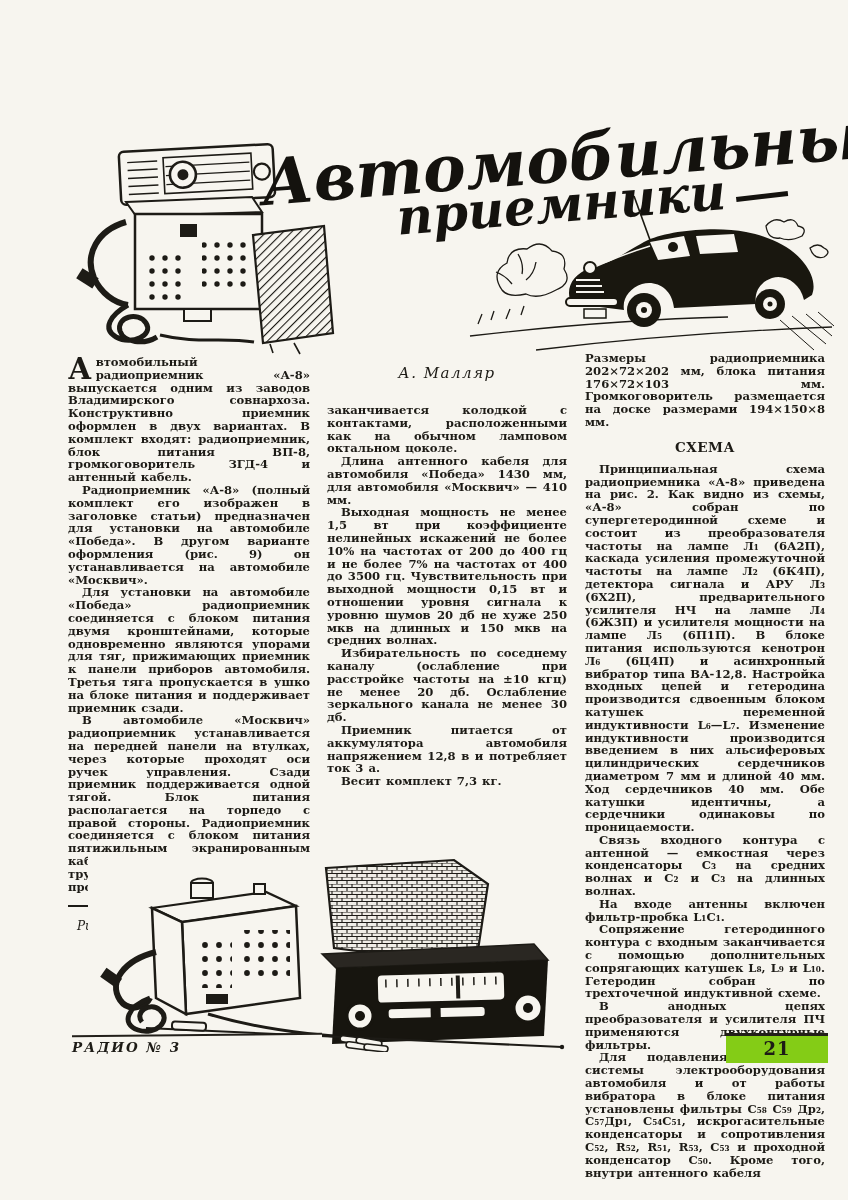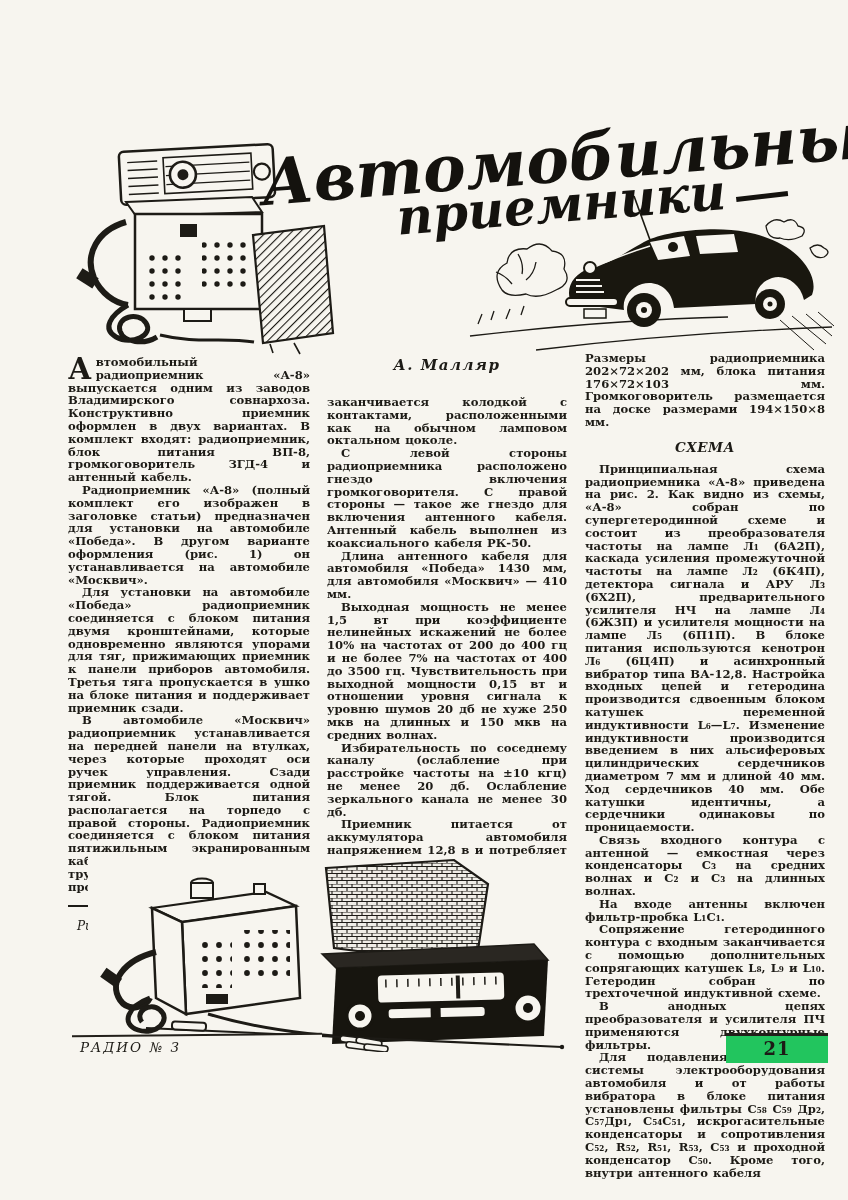--- a/index.html
+++ b/index.html
@@ -26,40 +26,39 @@
     margin:0; font-size:11.6px; line-height:12.8px; font-weight:bold;
     text-indent:14px; word-spacing:1px; hyphens:auto;
   }
   .para.noindent{text-indent:0;}
   .dropcap{
     float:left; font-size:29px; line-height:24px; font-weight:bold;
     padding:1px 4px 0 0;
   }
   .lead{font-weight:bold;}
   .author{
-    text-align:center; font-style:italic; font-weight:bold; font-size:15px;
-    letter-spacing:1.5px; margin:0 0 22px 0;
+    text-align:center; font-style:italic; font-weight:normal; font-size:15px;
+    letter-spacing:1.5px; margin:8px 0 22px 0;
   }
   .schema-heading{
     text-align:center; font-weight:bold; font-size:13.5px; letter-spacing:0.5px;
     margin:10px 0 8px 0;
-    font-style:italic;
   }
   
   .figure-divider{border:none; border-top:2.2px solid #1d1b16; margin:12px 0 9px 0;}
   .figure-caption{
     font-style:italic; font-weight:normal; font-size:12px; line-height:14.5px;
     text-align:center; text-indent:0; padding:0 4px;
   }
   .figure-art{position:absolute; left:88px; top:856px; width:492px; height:196px;}
   
   .footer-left{position:absolute; left:72px; top:1034px; width:250px; background:#f7f5ef;}
   .footer-left .rule{border-top:2.5px solid #221f1a; margin-bottom:3px; transform:rotate(-0.6deg);}
-  .footer-left .name{font-style:italic; font-weight:normal; font-size:13.5px; letter-spacing:2px;margin-left:8px;}
-  .footer-right{position:absolute; left:726px; top:1033px; width:102px; background:#22c55e; padding-bottom:4px;}
+  .footer-left .name{font-style:italic; font-weight:bold; font-size:13.5px; letter-spacing:2px;}
+  .footer-right{position:absolute; left:726px; top:1033px; width:102px; background:#84cc16; padding-bottom:4px;}
   .footer-right .rule{border-top:3px solid #221f1a; margin-bottom:2px;}
   .footer-right .num{font-weight:bold; font-size:18px; text-align:center; letter-spacing:1px;}
   svg{display:block;}
 </style>
 </head>
 <body>
 
 <div class="page">
 
   <svg class="art-left" viewBox="0 0 288 222" aria-hidden="true">
@@ -139,33 +138,32 @@
       <circle cx="224" cy="112" r="15" fill="#19170f"></circle>
       <circle cx="224" cy="112" r="7" fill="#f7f5ef"></circle>
       <circle cx="224" cy="112" r="2.5" fill="#19170f"></circle>
       <path d="M104,48 L88,4" stroke="#19170f" stroke-width="1.6"></path>
     </g>
   </svg>
 
   <div class="col" id="col-left">
     <div id="col-left-paras">
         <p class="para noindent"><span class="dropcap">А</span>втомобильный радиоприемник «А-8» выпускается одним из заводов Владимирского совнархоза. Конструктивно приемник оформлен в двух вариантах. В комплект входят: радиоприемник, блок питания ВП-8, громкоговоритель ЗГД-4 и антенный кабель.</p>
-        <p class="para">Радиоприемник «А-8» (полный комплект его изображен в заголовке статьи) предназначен для установки на автомобиле «Победа». В другом варианте оформления (рис. 1) он устанавливается на автомобиле «Москвич».</p>
+        <p class="para">Радиоприемник «А-8» (полный комплект его изображен в заголовке статьи) предназначен для установки на автомобиле «Победа». В другом варианте оформления (рис. 9) он устанавливается на автомобиле «Москвич».</p>
         <p class="para">Для установки на автомобиле «Победа» радиоприемник соединяется с блоком питания двумя кронштейнами, которые одновременно являются упорами для тяг, прижимающих приемник к панели приборов автомобиля. Третья тяга пропускается в ушко на блоке питания и поддерживает приемник сзади.</p>
         <p class="para">В автомобиле «Москвич» радиоприемник устанавливается на передней панели на втулках, через которые проходят оси ручек управления. Сзади приемник поддерживается одной тягой. Блок питания располагается на торпедо с правой стороны. Радиоприемник соединяется с блоком питания пятижильным экранированным кабелем с надетой виниловой трубкой (экран служит шестым проводом). Кабель</p>
       </div>
     <hr class="figure-divider">
     <p class="figure-caption">Рис. 1. Комплект радиоприемника «А8М», устанавливаемый в автомобиле «Москвич»</p>
   </div>
 
   <div class="col" id="col-mid">
     <div class="author">А. Малляр</div>
     <div id="col-mid-paras">
         <p class="para noindent">заканчивается колодкой с контактами, расположенными как на обычном ламповом октальном цоколе.</p>
-        <p class="para">С левой стороны радиоприемника расположено гнездо включения громкоговорителя. С правой стороны — такое же гнездо для включения антенного кабеля. Антенный кабель выполнен из коаксиального кабеля РК-50.</p>
         <p class="para">Длина антенного кабеля для автомобиля «Победа» 1430 мм, для автомобиля «Москвич» — 410 мм.</p>
         <p class="para">Выходная мощность не менее 1,5 вт при коэффициенте нелинейных искажений не более 10% на частотах от 200 до 400 гц и не более 7% на частотах от 400 до 3500 гц. Чувствительность при выходной мощности 0,15 вт и отношении уровня сигнала к уровню шумов 20 дб не хуже 250 мкв на длинных и 150 мкв на средних волнах.</p>
         <p class="para">Избирательность по соседнему каналу (ослабление при расстройке частоты на ±10 кгц) не менее 20 дб. Ослабление зеркального канала не менее 30 дб.</p>
         <p class="para">Приемник питается от аккумулятора автомобиля напряжением 12,8 в и потребляет ток 3 а.</p>
         <p class="para">Весит комплект 7,3 кг.</p>
       </div>
   </div>
 
   <div class="col" id="col-right">
     <div id="col-right-before">

